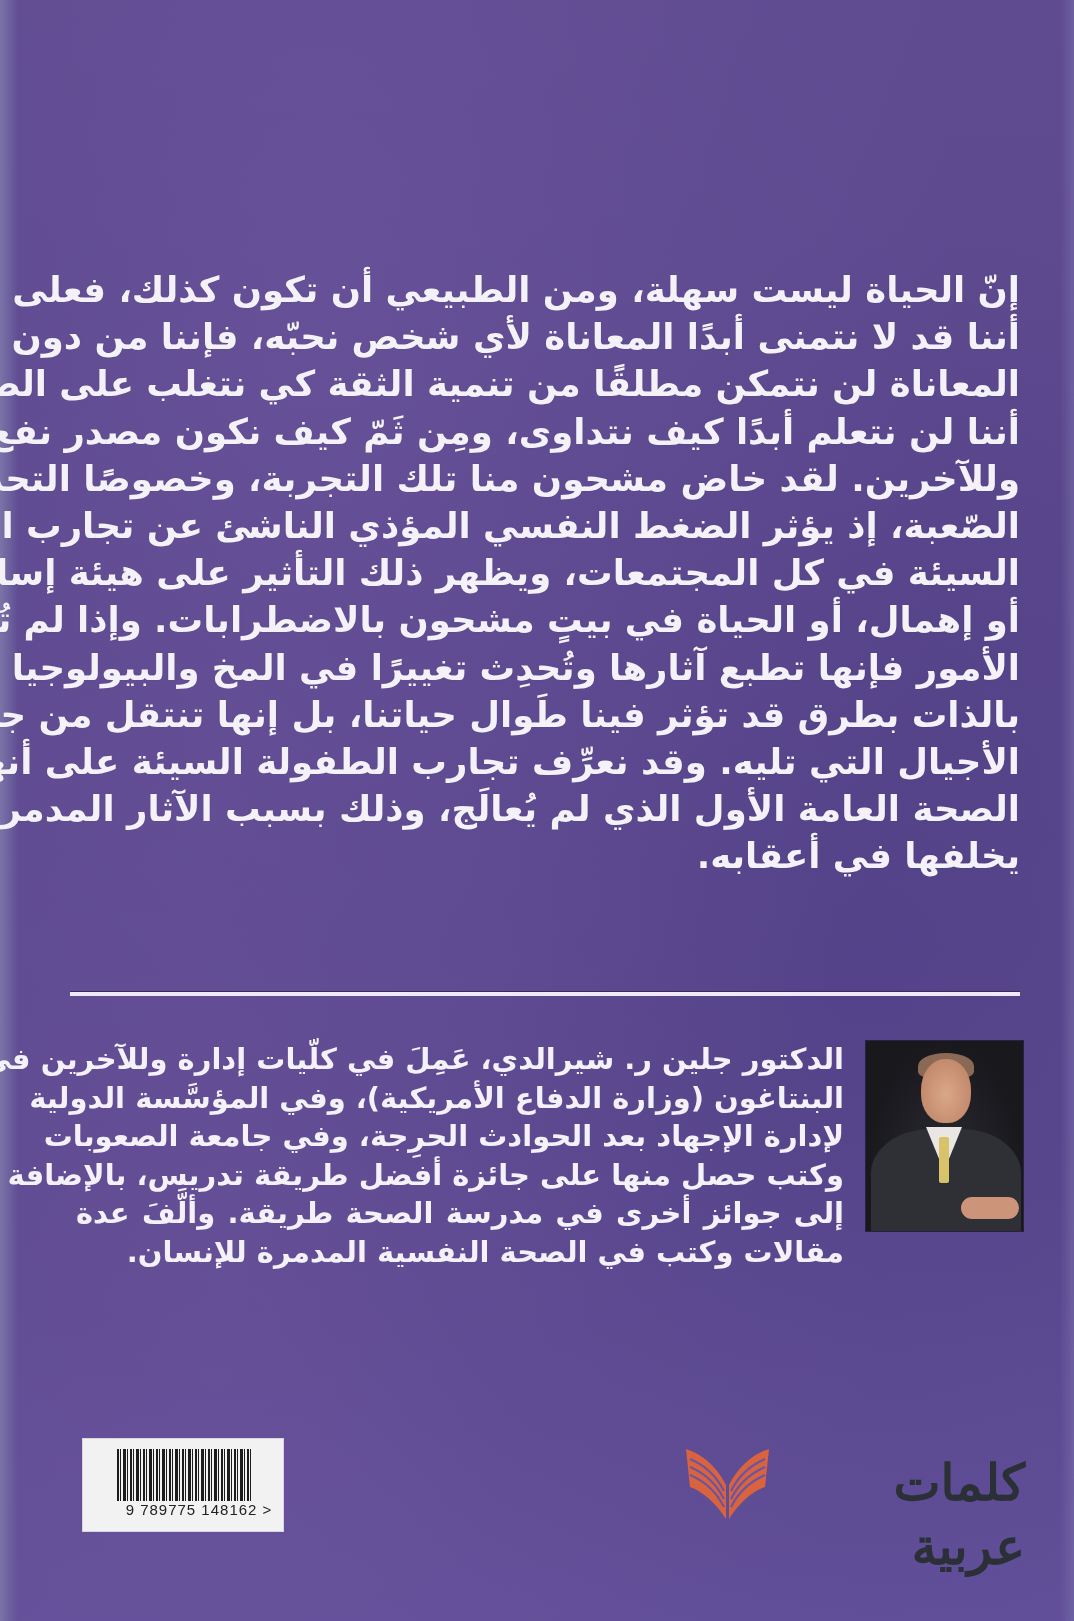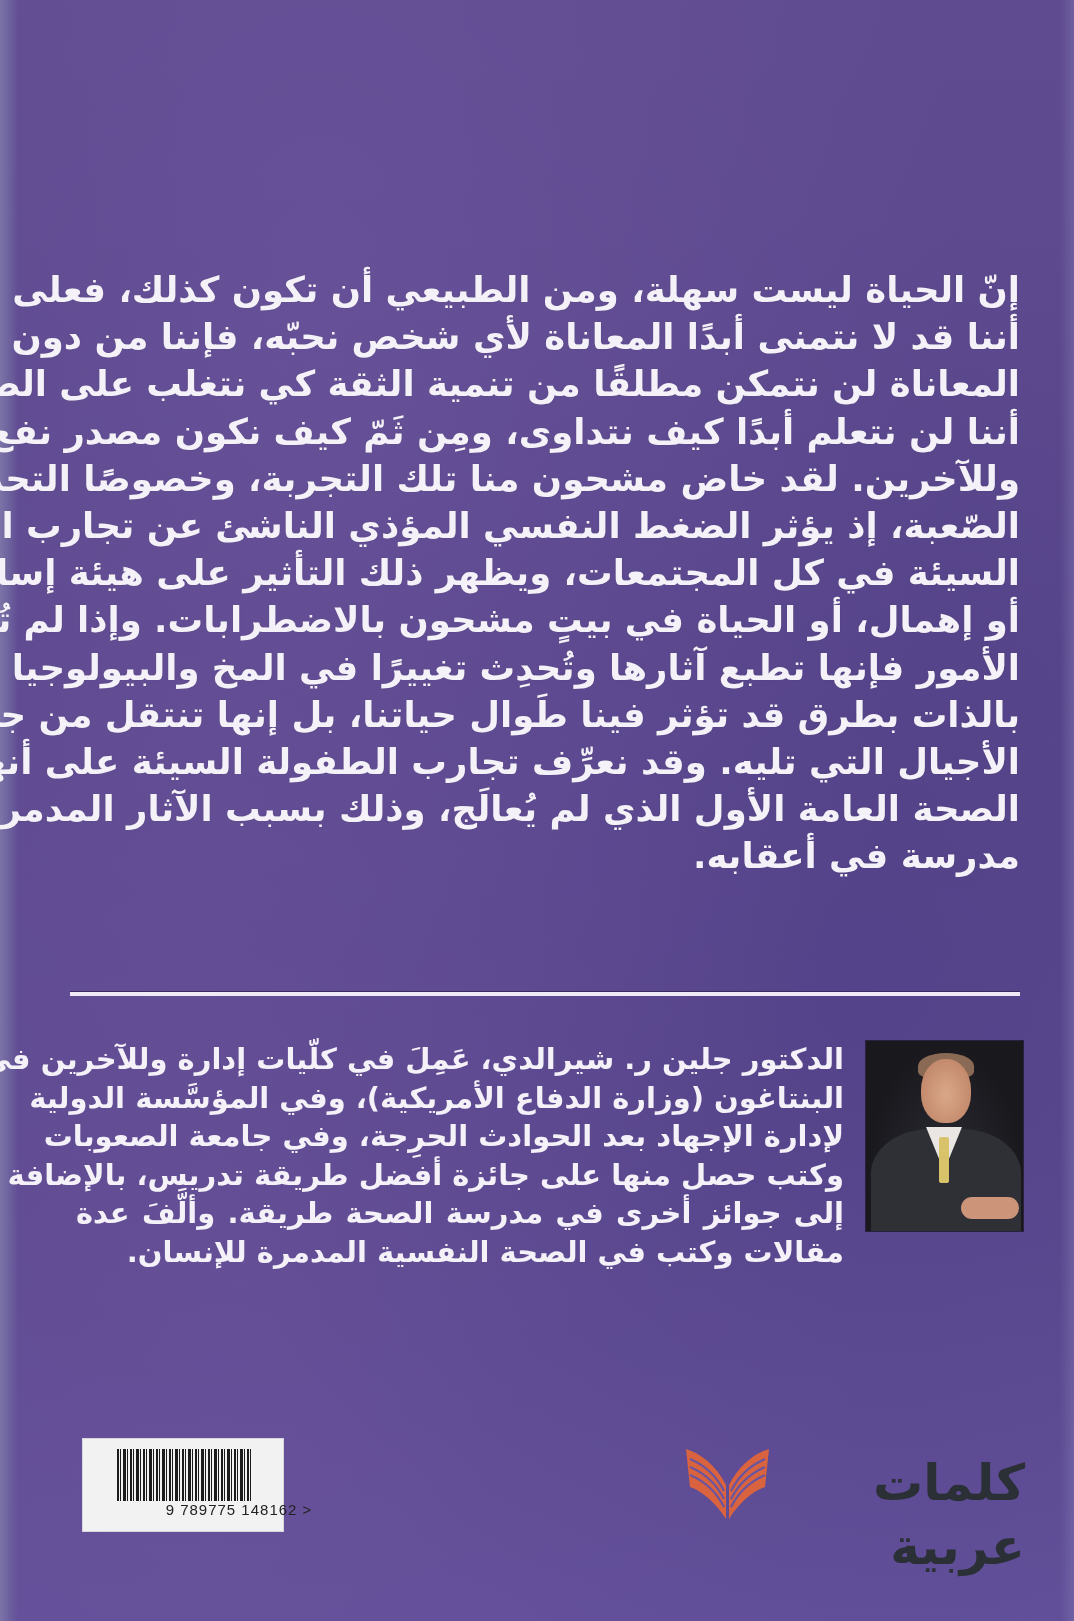--- a/index.html
+++ b/index.html
@@ -79,31 +79,32 @@
   }
   .bars {
     position: absolute; left: 34px; top: 10px; width: 134px; height: 52px;
     background: repeating-linear-gradient(90deg,
       #1c1c1c 0 2px, #f3f2f3 2px 3px, #1c1c1c 3px 4px, #f3f2f3 4px 6px,
       #1c1c1c 6px 9px, #f3f2f3 9px 10px, #1c1c1c 10px 11px, #f3f2f3 11px 13px);
   }
   .isbn {
     position: absolute; left: 0; top: 62px; width: 232px; text-align: center;
     font-family: "Liberation Sans", sans-serif; font-size: 15px; color: #222;
-    letter-spacing: 1px; background: transparent; margin-left: 40px;
+    letter-spacing: 1px; background: transparent;
   }
   .logo {
     position: absolute; left: 680px; top: 1445px; width: 345px; height: 75px;
   }
   .logo-book { position: absolute; left: 0; top: 0; width: 95px; height: 75px; }
   .logo-text {
     position: absolute; left: 92px; top: 6px; width: 253px; height: 64px;
     direction: rtl; text-align: right;
     font-size: 50px; font-weight: bold; color: #2b2f36; line-height: 64px;
     letter-spacing: -1px;
+    font-family: Liberation Serif, serif;
   }
 </style>
 </head>
 <body>
 
 <div class="cover">
   <div class="spine-edge"></div>
   <div class="right-edge"></div>
 
   <div class="blurb">
@@ -112,21 +113,21 @@
     <span class="line">المعاناة لن نتمكن مطلقًا من تنمية الثقة كي نتغلب على الصعوبات، كما</span>
     <span class="line">أننا لن نتعلم أبدًا كيف نتداوى، ومِن ثَمّ كيف نكون مصدر نفع لأنفسنا</span>
     <span class="line">وللآخرين.  لقد خاض مشحون منا تلك التجربة، وخصوصًا التحديات</span>
     <span class="line">الصّعبة، إذ يؤثر الضغط النفسي المؤذي الناشئ عن تجارب الطفولة</span>
     <span class="line">السيئة في كل المجتمعات، ويظهر ذلك التأثير على هيئة إساءة معاملة،</span>
     <span class="line">أو إهمال، أو الحياة في بيتٍ مشحون بالاضطرابات. وإذا لم تُحلّ تلك</span>
     <span class="line">الأمور فإنها تطبع آثارها وتُحدِث تغييرًا في المخ والبيولوجيا والشعور</span>
     <span class="line">بالذات بطرق قد تؤثر فينا طَوال حياتنا، بل إنها تنتقل من جيلٍ ما إلى</span>
     <span class="line">الأجيال التي تليه. وقد نعرِّف تجارب الطفولة السيئة على أنها هاجس</span>
     <span class="line">الصحة العامة الأول الذي لم يُعالَج، وذلك بسبب الآثار المدمرة التي</span>
-    <span class="line last">مدرسة في أعقابه.</span>
+    <span class="line last">يخلفها في أعقابه.</span>
   </div>
 
   <div class="divider"></div>
 
   <div class="author-photo">
     <div class="photo-suit"></div>
     <div class="photo-shirt"></div>
     <div class="photo-tie"></div>
     <div class="photo-hair"></div>
     <div class="photo-head"></div>

